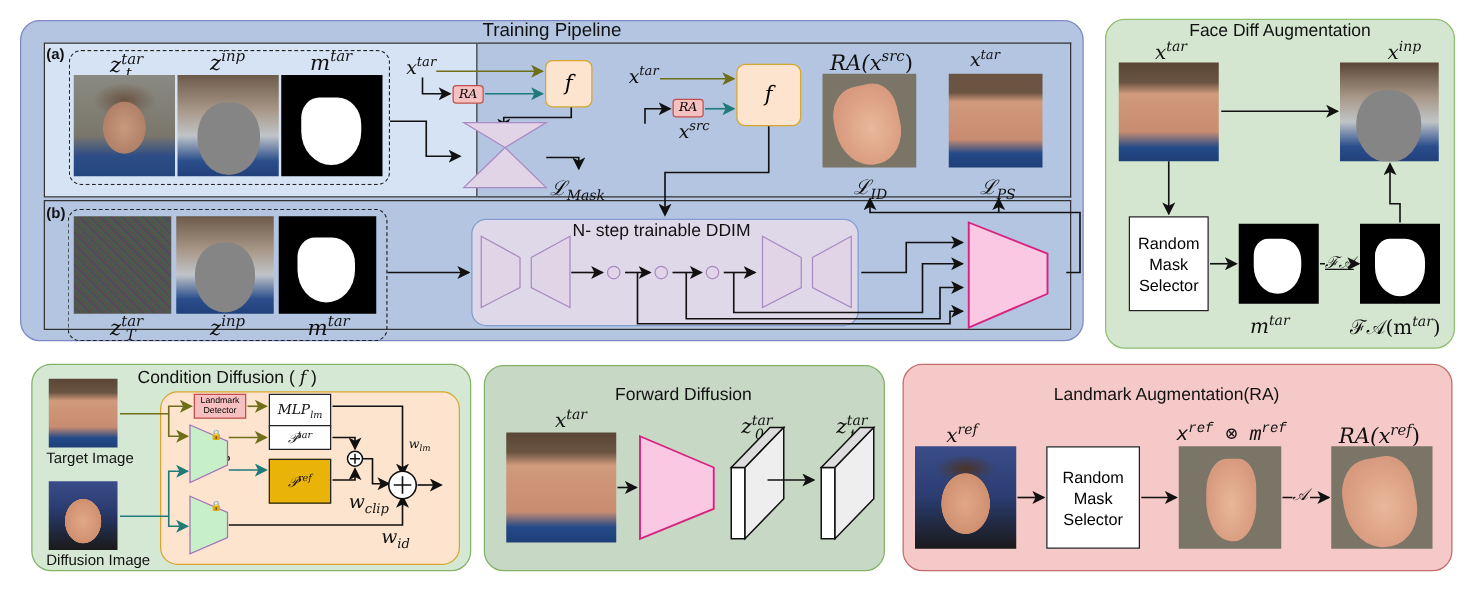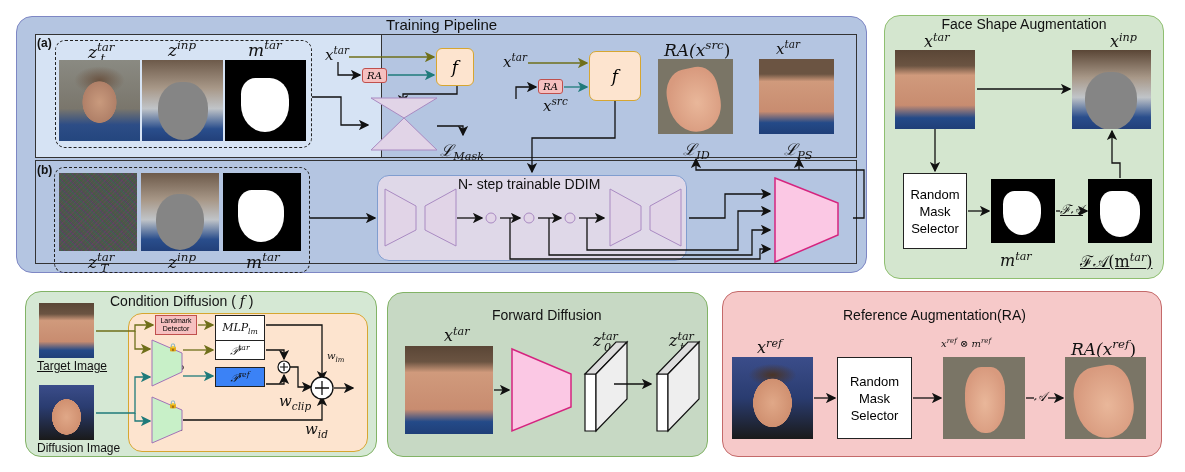--- a/index.html
+++ b/index.html
@@ -75,93 +75,93 @@
 <span class="math" style="left:776px;top:38px;font-size:15px;"><span>x</span><sup>tar</sup></span>
 <div class="face" style="left:759px;top:59px;width:75px;height:75px;background:linear-gradient(180deg,#6b5442 0%, #6b5442 20%, #d09a7c 30%, #c88c70 70%, #244a88 85%, #1f3f78 100%);"></div>
 <span class="math" style="left:683px;top:138px;font-size:16px;"><span>ℒ</span><sub>ID</sub></span>
 <span class="math" style="left:784px;top:138px;font-size:16px;"><span>ℒ</span><sub>PS</sub></span>
 
 <div class="abs" style="left:377px;top:175px;width:310px;height:86px;background:#e2dae9;border:1.5px solid #7e9bcf;border-radius:12px;box-sizing:border-box;opacity:0.95;"></div>
 <span class="label" style="left:458px;top:176px;font-size:14px;">N- step trainable DDIM</span>
 <span class="math" style="left:800px;top:208px;font-size:18px;">𝒟</span>
 
 <div class="panel" style="left:884px;top:15px;width:280px;height:264px;background:#d4e6cf;border:1.5px solid #8fbf70;">
-  <div class="ptitle" style="top:0px;font-size:14px;">Face Shape Augmentation</div>
+  <div class="ptitle" style="top:0px;font-size:14px;">Face Diff Augmentation</div>
 </div>
 <span class="math" style="left:924px;top:31px;font-size:16px;"><span>x</span><sup>tar</sup></span>
 <div class="face" style="left:895px;top:50px;width:80px;height:79px;background:linear-gradient(180deg,#5a4636 0%, #6b5442 20%, #d09a7c 32%, #c88c70 70%, #244a88 86%, #1f3f78 100%);"></div>
 <span class="math" style="left:1110px;top:31px;font-size:16px;"><span>x</span><sup>inp</sup></span>
 <div class="face" style="left:1072px;top:50px;width:79px;height:79px;background:linear-gradient(180deg,#5a4636 0%, #a89888 35%, #c0c4c8 60%, #2a4e8c 85%, #22407a 100%);">
   <div class="abs" style="left:13px;top:22px;width:52px;height:58px;background:#858585;border-radius:45% 45% 50% 50%;"></div>
 </div>
 <div class="box" style="left:903px;top:173px;width:64px;height:76px;background:#fff;border:1.5px solid #222;flex-direction:column;font-size:13px;line-height:17px;">
   <span>Random</span>
     <span>Mask</span>
     <span>Selector</span>
 </div>
 <div class="face" style="left:991px;top:179px;width:64px;height:64px;background:#000;">
   <div class="abs" style="left:12px;top:12px;width:38px;height:44px;background:#fff;border-radius:30% 40% 50% 50%;"></div>
 </div>
 <div class="face" style="left:1088px;top:179px;width:64px;height:64px;background:#000;">
   <div class="abs" style="left:12px;top:12px;width:40px;height:46px;background:#fff;border-radius:30% 40% 50% 50%;"></div>
 </div>
 <span class="math" style="left:1060px;top:200px;font-size:13px;text-decoration:underline;">ℱ𝒜</span>
 <span class="math" style="left:1000px;top:250px;font-size:16px;"><span>m</span><sup>tar</sup></span>
-<span class="math" style="left:1080px;top:250px;font-size:16px;font-style:normal;text-decoration:underline;"><span>ℱ𝒜(m</span><sup><i>tar</i></sup>)</span>
+<span class="math" style="left:1080px;top:250px;font-size:16px;font-style:normal;"><span>ℱ𝒜(m</span><sup><i>tar</i></sup>)</span>
 
 <div class="panel" style="left:25px;top:291px;width:352px;height:166px;background:#d5e8d4;border:1.5px solid #82b366;">
 </div>
 <span class="label" style="left:110px;top:293px;font-size:14px;"><span>Condition Diffusion (</span> <i style="font-family:'DejaVu Serif',serif;">f</i> <span>)</span></span>
 <div class="abs" style="left:128px;top:313px;width:240px;height:139px;background:#fde4cf;border:1.5px solid #d6a631;border-radius:14px;box-sizing:border-box;"></div>
 
 <div class="face" style="left:39px;top:303px;width:55px;height:55px;background:linear-gradient(180deg,#5a4636 0%, #6b5442 20%, #d09a7c 32%, #c88c70 70%, #244a88 86%, #1f3f78 100%);"></div>
-<span class="label" style="left:37px;top:359px;font-size:12px;text-decoration:underline;">Target Image</span>
+<span class="label" style="left:37px;top:359px;font-size:12px;">Target Image</span>
 <div class="face" style="left:39px;top:385px;width:55px;height:55px;background:radial-gradient(ellipse 18px 22px at 50% 58%, #e0a888 0%, #d09070 80%, transparent 82%), linear-gradient(180deg,#3b4d8a 0%, #2a3c70 40%, #1a1a1a 100%);"></div>
 <span class="label" style="left:37px;top:441px;font-size:12px;">Diffusion Image</span>
 
 <div class="box" style="left:155px;top:315px;width:42px;height:20px;background:#f6c0c0;border:1px solid #c0504d;flex-direction:column;font-size:7px;line-height:8px;">
   <span>Landmark</span>
     <span>Detector</span>
 </div>
 <div class="box" style="left:215px;top:315px;width:50px;height:28px;background:#fff;border:1px solid #222;">
   <span class="math" style="position:static;font-size:11px;"><span>MLP</span><sub>lm</sub></span>
 </div>
 <div class="box" style="left:215px;top:340px;width:50px;height:20px;background:#fff;border:1px solid #222;">
   <span class="math" style="position:static;font-size:11px;"><span>𝒫</span><sup>tar</sup></span>
 </div>
-<div class="box" style="left:215px;top:367px;width:50px;height:20px;background:#3b82f6;border:1px solid #222;">
+<div class="box" style="left:215px;top:367px;width:50px;height:36px;background:#eab308;border:1px solid #222;">
   <span class="math" style="position:static;font-size:11px;"><span>𝒫</span><sup>ref</sup></span>
 </div>
 <span class="label" style="left:160px;top:363px;font-size:11px;">CLIP</span>
 <span class="label" style="left:167px;top:410px;font-size:10px;">ID</span>
 <span class="label" style="left:163px;top:422px;font-size:10px;">Enc.</span>
 <span class="math" style="left:327px;top:350px;font-size:10px;"><span>w</span><sub>lm</sub></span>
 <span class="math" style="left:279px;top:392px;font-size:15px;"><span>w</span><sub>clip</sub></span>
 <span class="math" style="left:305px;top:420px;font-size:15px;"><span>w</span><sub>id</sub></span>
 
 <div class="panel" style="left:387px;top:292px;width:321px;height:165px;background:#c7d9c4;border:1.5px solid #82b366;">
 </div>
 <span class="label" style="left:492px;top:307px;font-size:14px;">Forward Diffusion</span>
 <span class="math" style="left:444px;top:325px;font-size:16px;"><span>x</span><sup>tar</sup></span>
 <div class="face" style="left:405px;top:346px;width:88px;height:88px;background:linear-gradient(180deg,#5a4636 0%, #6b5442 18%, #d09a7c 30%, #c88c70 72%, #244a88 86%, #1f3f78 100%);"></div>
 <span class="math" style="left:535px;top:381px;font-size:17px;">ℰ</span>
 <span class="math" style="left:593px;top:330px;font-size:16px;"><span>z</span><sup>tar</sup><sub style="margin-left:-14px;">0</sub></span>
 <span class="math" style="left:669px;top:330px;font-size:16px;"><span>z</span><sup>tar</sup><sub style="margin-left:-14px;">t</sub></span>
 
 <div class="panel" style="left:722px;top:291px;width:440px;height:166px;background:#f6c9c9;border:1.5px solid #c46a6a;">
 </div>
-<span class="label" style="left:843px;top:307px;font-size:14px;">Reference Augmentation(RA)</span>
+<span class="label" style="left:843px;top:307px;font-size:14px;">Landmark Augmentation(RA)</span>
 <span class="math" style="left:757px;top:337px;font-size:16px;"><span>x</span><sup>ref</sup></span>
 <div class="face" style="left:732px;top:357px;width:81px;height:82px;background:radial-gradient(ellipse 24px 30px at 50% 56%, #e0a888 0%, #d09070 80%, transparent 82%), radial-gradient(ellipse 30px 14px at 50% 22%, #4a3426 0%, transparent 80%), linear-gradient(180deg,#3b4d8a 0%, #2a3c70 50%, #1a1a1a 100%);"></div>
 <div class="box" style="left:837px;top:357px;width:75px;height:82px;background:#fff;border:1.5px solid #222;flex-direction:column;font-size:13px;line-height:17px;">
   <span>Random</span>
     <span>Mask</span>
     <span>Selector</span>
 </div>
-<span class="math" style="left:941px;top:337px;font-size:10px;"><span>x</span><sup>ref</sup><span> ⊗ m</span><sup>ref</sup></span>
+<span class="math" style="left:941px;top:337px;font-size:16px;font-family:Liberation Mono, monospace;"><span>x</span><sup>ref</sup><span> ⊗ m</span><sup>ref</sup></span>
 <div class="face" style="left:943px;top:357px;width:82px;height:82px;background:#7a7566;">
   <div class="abs" style="left:22px;top:10px;width:40px;height:66px;background:radial-gradient(ellipse at 50% 55%, #e9b79a 0%, #d89a7e 70%);border-radius:40% 35% 45% 50%;"></div>
 </div>
 <span class="math" style="left:1034px;top:389px;font-size:13px;">𝒜</span>
 <span class="math" style="left:1071px;top:337px;font-size:17px;font-style:normal;"><i>RA(x</i><sup><i>ref</i></sup>)</span>
 <div class="face" style="left:1065px;top:357px;width:81px;height:82px;background:#7a7566;">
   <div class="abs" style="left:10px;top:9px;width:58px;height:72px;background:radial-gradient(ellipse at 55% 55%, #e9b79a 0%, #d89a7e 70%);border-radius:40% 35% 45% 50%;transform:rotate(-10deg);"></div>
 </div>
 
 <svg class="overlay" width="1185" height="472" viewBox="0 0 1185 472">

